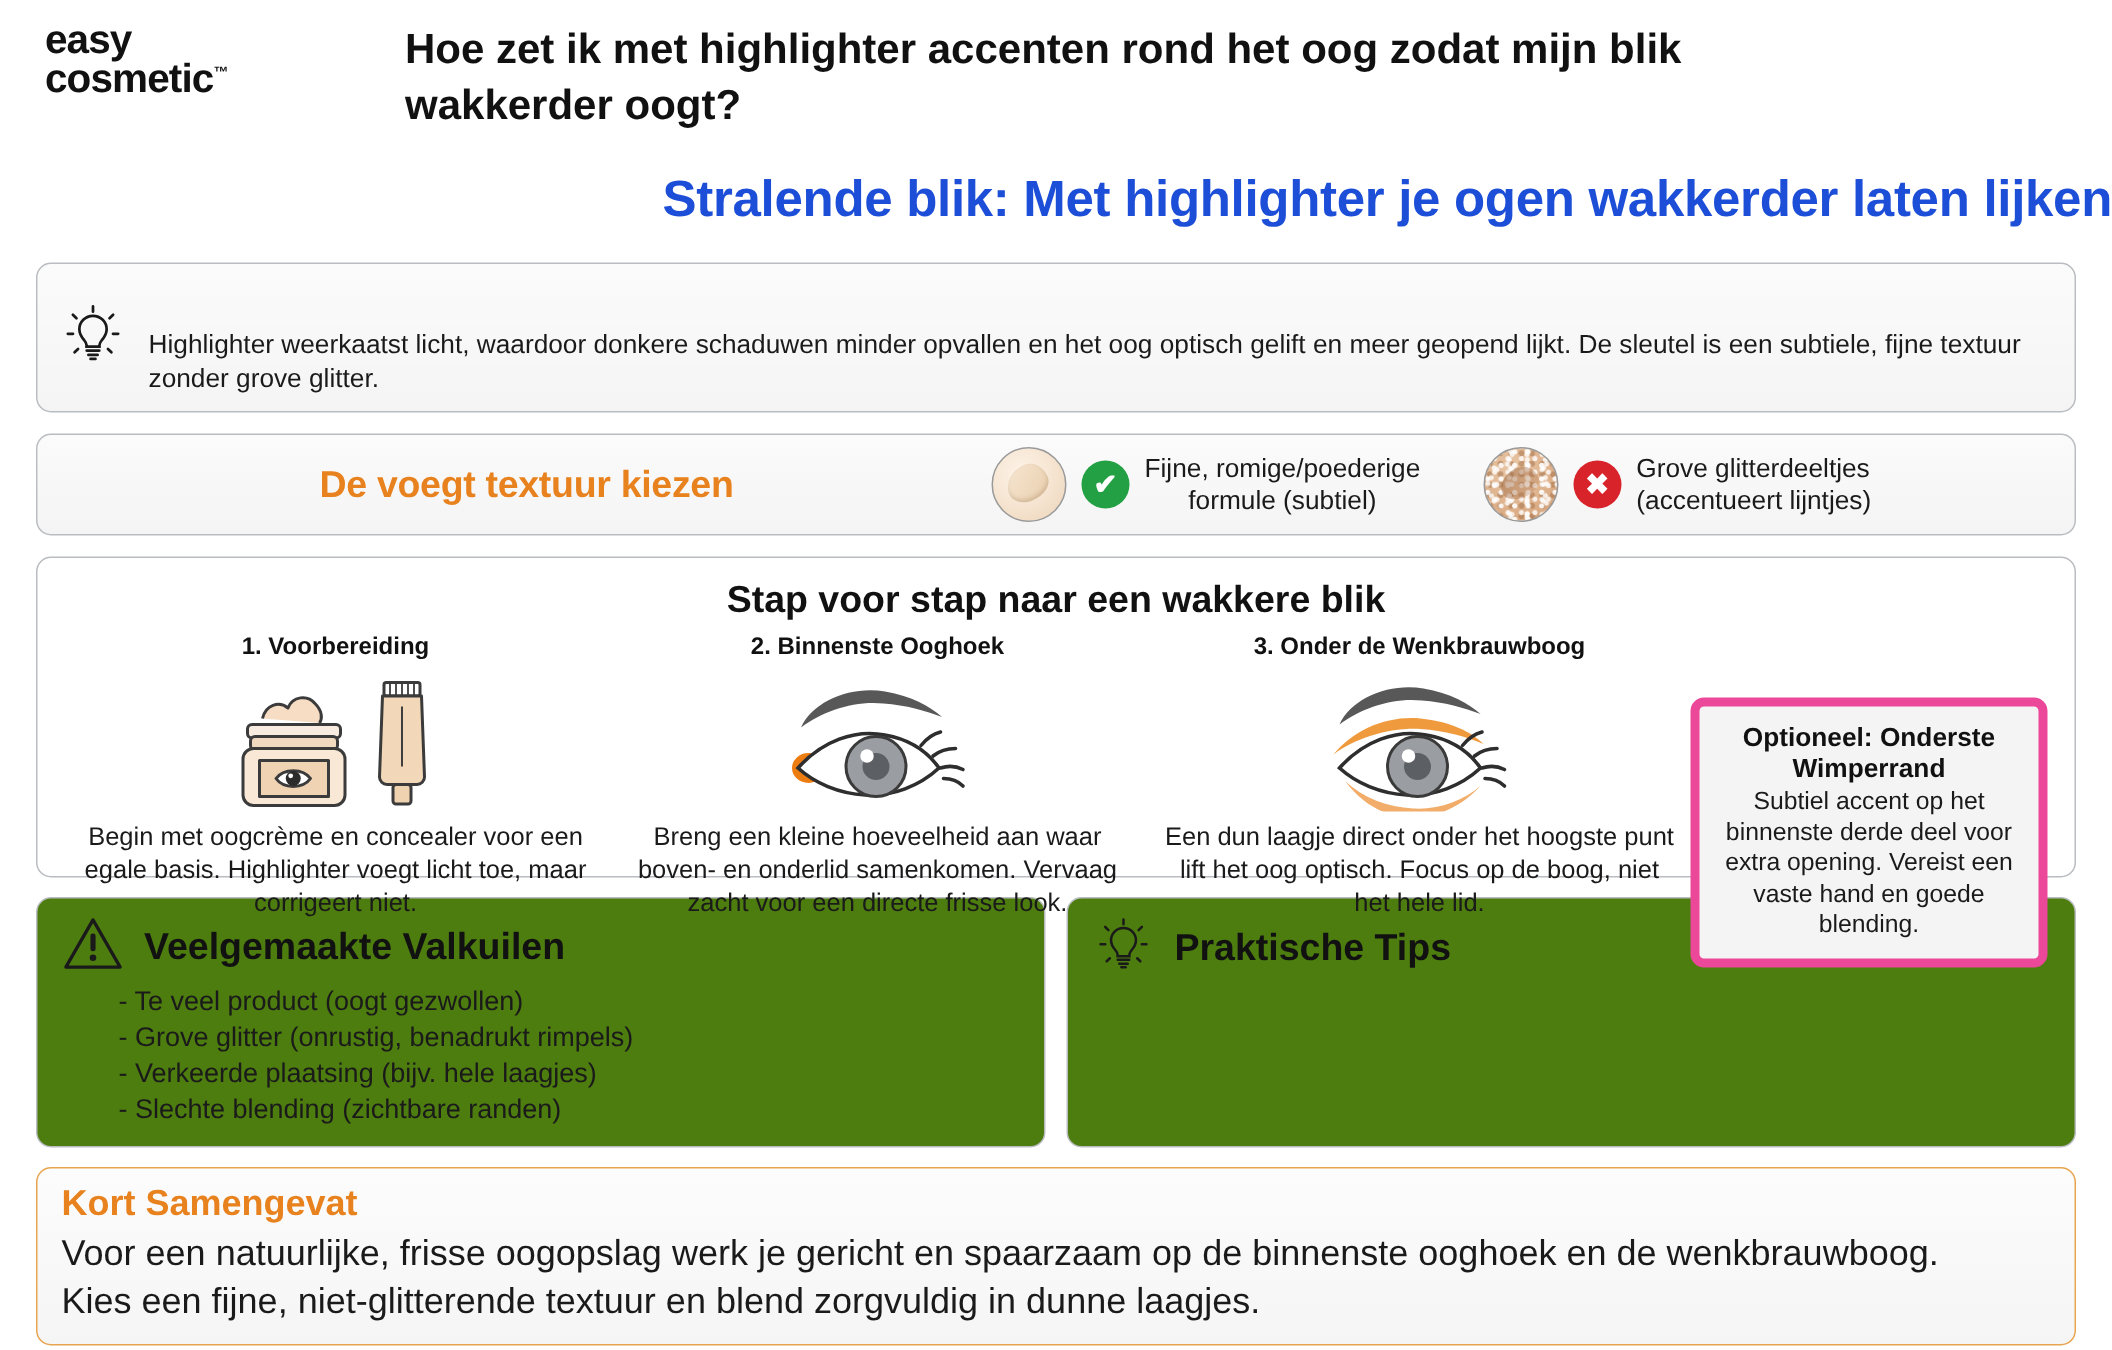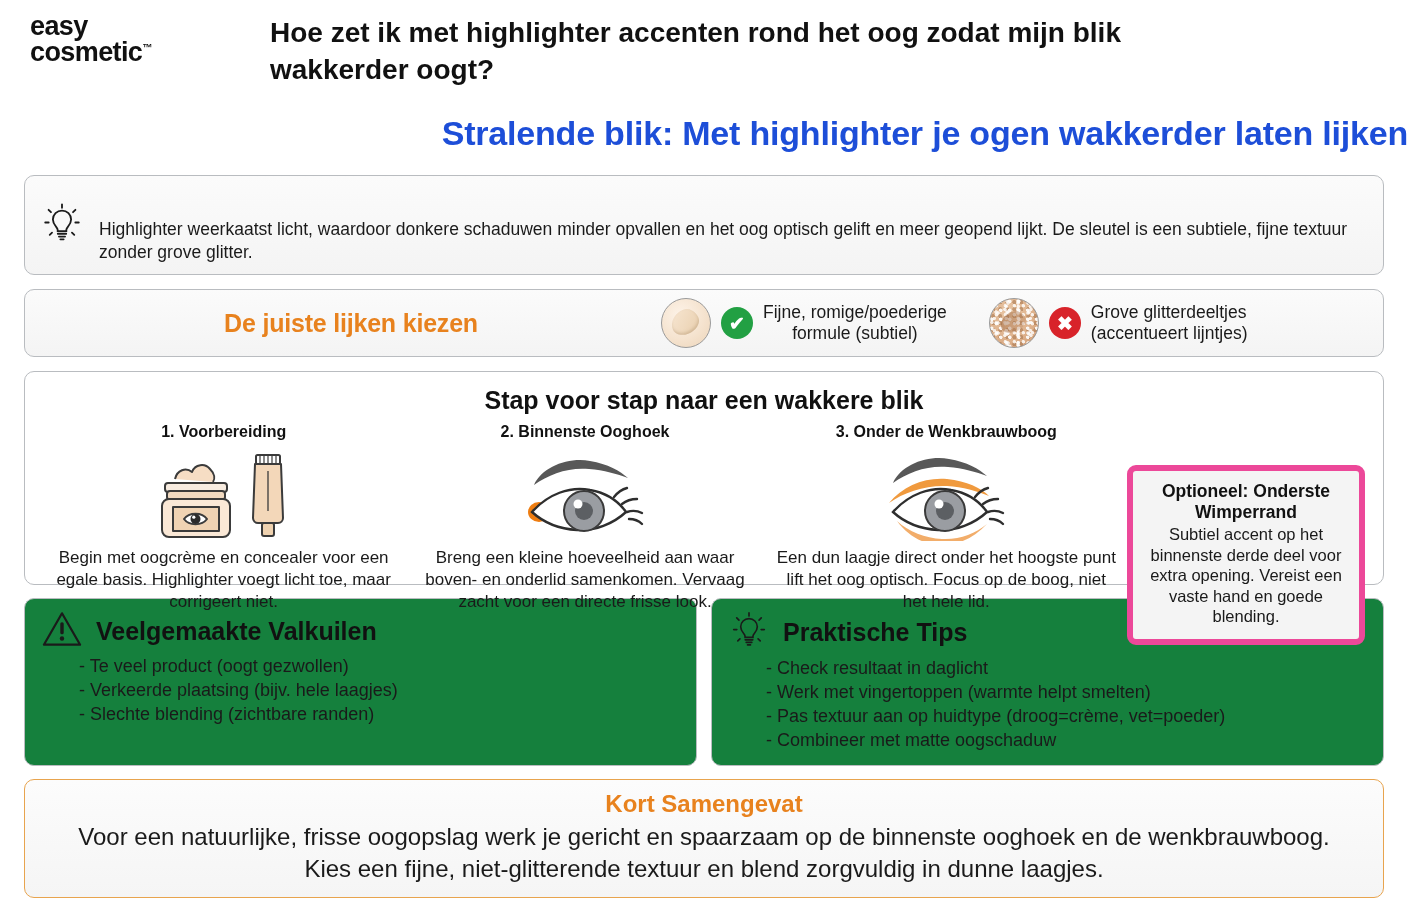--- a/index.html
+++ b/index.html
@@ -68,21 +68,21 @@
   
   .card {
     border: 1px solid #b9bcc0;
     border-radius: 10px;
     background: linear-gradient(180deg, #fbfbfb 0%, #f4f4f4 100%);
     box-sizing: border-box;
   }
   .card-plain {
     border: 1px solid #b9bcc0;
     border-radius: 10px;
-    background: #15803d;
+    background: #4d7c0f;
     box-sizing: border-box;
   }
 
   
   .intro-bar {
     margin: 0 24px;
     display: flex;
     align-items: center;
     gap: 14px;
     padding: 10px 16px 10px 14px;
@@ -290,21 +290,21 @@
     white-space: nowrap;
   }
 
   
   .summary {
     margin: 13px 24px 0 24px;
     border: 1.5px solid #e8a44e;
     border-radius: 10px;
     background: linear-gradient(180deg, #fcfcfc 0%, #f5f5f5 100%);
     padding: 10px 16px 12px 16px;
-    text-align: center;
+    text-align: left;
     box-sizing: border-box;
   }
   .summary-title {
     color: #e8821e;
     font-weight: bold;
     font-size: 24px;
     margin-bottom: 3px;
   }
   .summary-text {
     font-size: 24px;
@@ -332,21 +332,21 @@
         <path d="M24 11c-5.3 0-9.5 4.2-9.5 9.4 0 3.6 1.9 5.9 3.4 7.6 1 1.2 1.6 2.1 1.6 3.3v1.2h9v-1.2c0-1.2.6-2.1 1.6-3.3 1.5-1.7 3.4-4 3.4-7.6C33.5 15.2 29.3 11 24 11z"></path>
         <path d="M19.6 35.2h8.8M20.8 38.2h6.4M22.3 41h3.4"></path>
         <path d="M24 4.5v3.6M38 10.2l-2.5 2.5M10 10.2l2.5 2.5M41.5 23.5h-3.6M10.1 23.5H6.5M36.8 36.4l-2.4-2.3M11.2 36.4l2.4-2.3"></path>
       </g>
     </svg>
   </span>
   <div class="intro-text">Highlighter weerkaatst licht, waardoor donkere schaduwen minder opvallen en het oog optisch gelift en meer geopend lijkt. De sleutel is een subtiele, fijne textuur zonder grove glitter.</div>
 </div>
 
 <div class="card texture-bar">
-  <div class="texture-title">De juiste lijken kiezen</div>
+  <div class="texture-title">De voegt textuur kiezen</div>
   <div class="texture-options">
 
     <div class="texture-option">
       <div class="swatch swatch-cream"></div>
       <div class="badge badge-ok">✔</div>
       <div class="texture-label">
         <div>Fijne, romige/poederige</div>
         <div>formule (subtiel)</div>
       </div>
     </div>
@@ -469,44 +469,39 @@
         <svg width="42" height="40" viewBox="0 0 44 42" aria-hidden="true">
           <path d="M22 4.5L41 37.5H3z" fill="none" stroke="#1a1a1a" stroke-width="2.3" stroke-linejoin="round"></path>
           <rect x="20.2" y="14" width="3.6" height="12.5" rx="1.6" fill="#1a1a1a"></rect>
           <circle cx="22" cy="31" r="2.3" fill="#1a1a1a"></circle>
         </svg>
       </span>
       <div class="panel-title">Veelgemaakte Valkuilen</div>
     </div>
     <ul class="panel-list">
       <li>- Te veel product (oogt gezwollen)</li>
+      <li>- Grove glitter (onrustig, benadrukt rimpels)</li>
       <li>- Verkeerde plaatsing (bijv. hele laagjes)</li>
       <li>- Slechte blending (zichtbare randen)</li>
     </ul>
   </div>
 
   <div class="card-plain panel">
     <div class="panel-head">
       <span>
         <svg width="42" height="42" viewBox="0 0 48 48" aria-hidden="true">
           <g fill="none" stroke="#1a1a1a" stroke-width="1.9" stroke-linecap="round">
             <path d="M24 11c-5.3 0-9.5 4.2-9.5 9.4 0 3.6 1.9 5.9 3.4 7.6 1 1.2 1.6 2.1 1.6 3.3v1.2h9v-1.2c0-1.2.6-2.1 1.6-3.3 1.5-1.7 3.4-4 3.4-7.6C33.5 15.2 29.3 11 24 11z"></path>
             <path d="M19.6 35.2h8.8M20.8 38.2h6.4M22.3 41h3.4"></path>
             <path d="M24 4.5v3.6M38 10.2l-2.5 2.5M10 10.2l2.5 2.5M41.5 23.5h-3.6M10.1 23.5H6.5M36.8 36.4l-2.4-2.3M11.2 36.4l2.4-2.3"></path>
           </g>
         </svg>
       </span>
       <div class="panel-title">Praktische Tips</div>
     </div>
-    <ul class="panel-list">
-      <li>- Check resultaat in daglicht</li>
-      <li>- Werk met vingertoppen (warmte helpt smelten)</li>
-      <li>- Pas textuur aan op huidtype (droog=crème, vet=poeder)</li>
-      <li>- Combineer met matte oogschaduw</li>
-    </ul>
   </div>
 
 </div>
 
 <div class="summary">
   <div class="summary-title">Kort Samengevat</div>
   <div class="summary-text">Voor een natuurlijke, frisse oogopslag werk je gericht en spaarzaam op de binnenste ooghoek en de wenkbrauwboog.</div>
   <div class="summary-text">Kies een fijne, niet-glitterende textuur en blend zorgvuldig in dunne laagjes.</div>
 </div>
 

